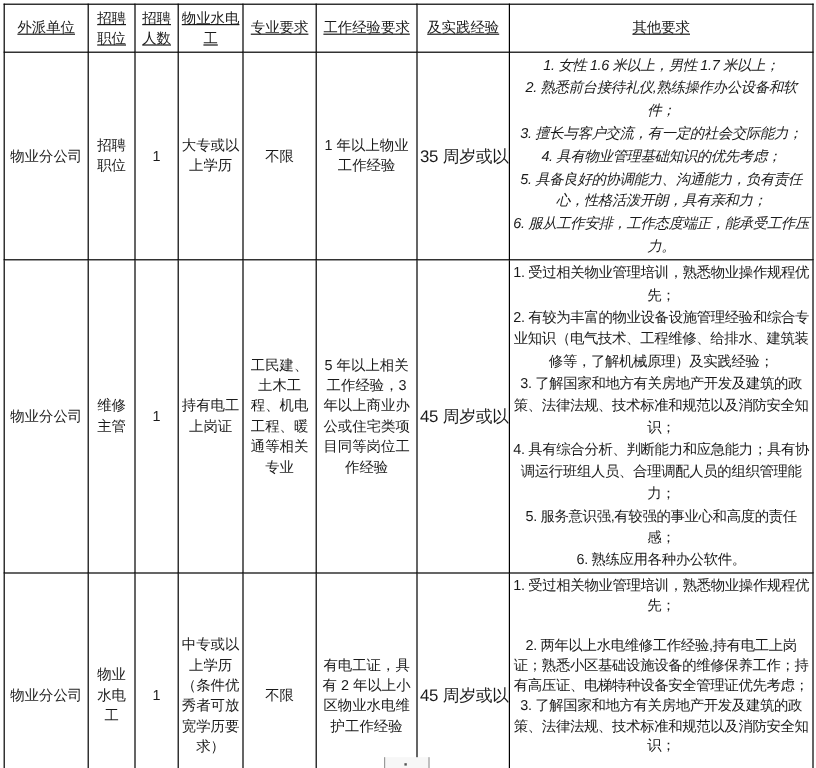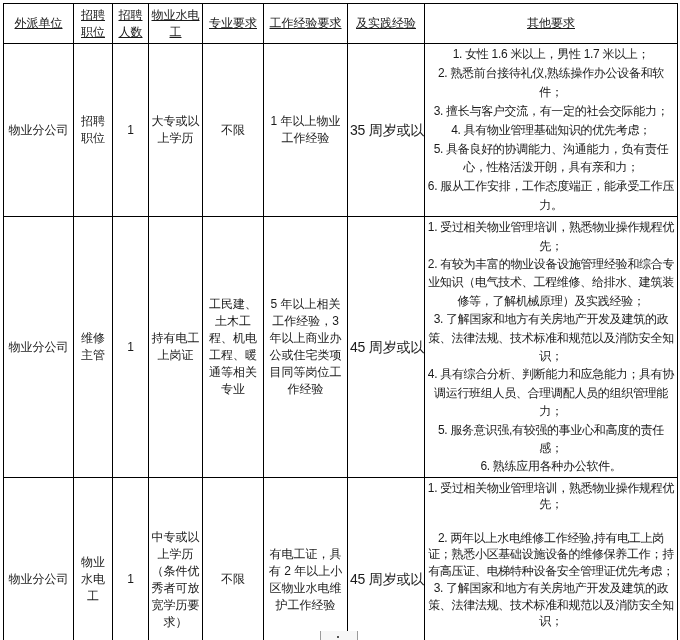--- a/index.html
+++ b/index.html
@@ -26,21 +26,21 @@
   tr.r1{height:155px;}
   tr.r2{height:225px;}
   tr.r3{height:205px;}
   td.req{
     text-align:left;
     vertical-align:top;
     white-space:pre-line;
     padding:2px 1px 2px 3px;
     letter-spacing:-0.3px;
   }
-  tr.r1 td.req{line-height:18.9px;}
+  tr.r1 td.req{line-height:18.9px;font-style:italic;}
   tr.r2 td.req{line-height:18.4px;}
   tr.r3 td.req{line-height:16.7px;}
   td.age{
     padding:0;
     white-space:nowrap;
     font-size:14px;
     letter-spacing:-0.2px;
   }
   
   .fragment{

